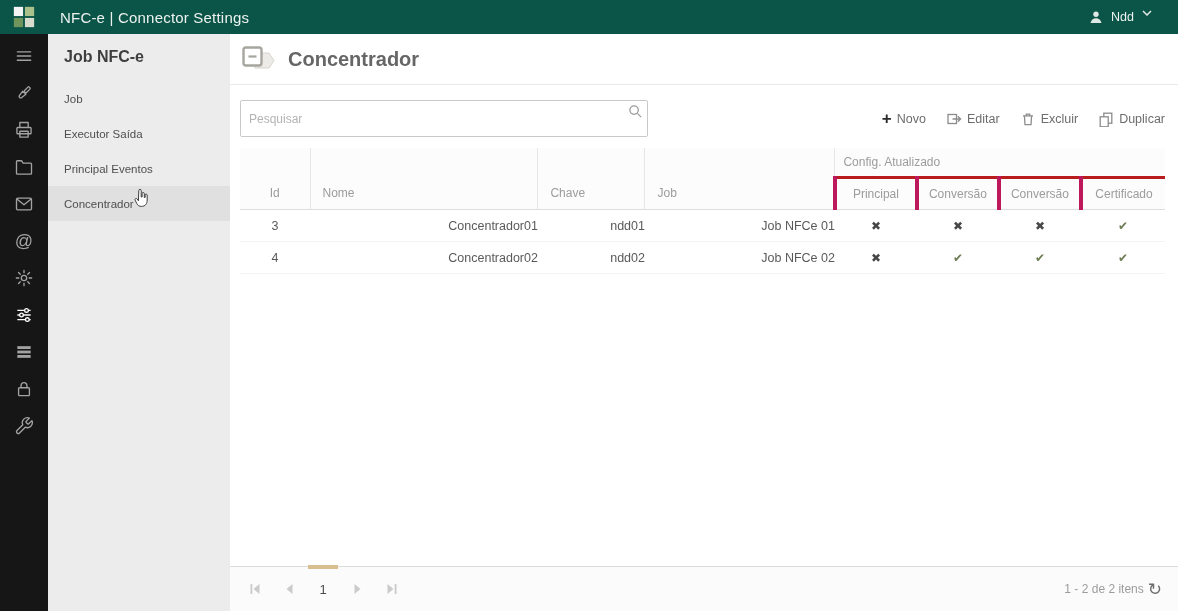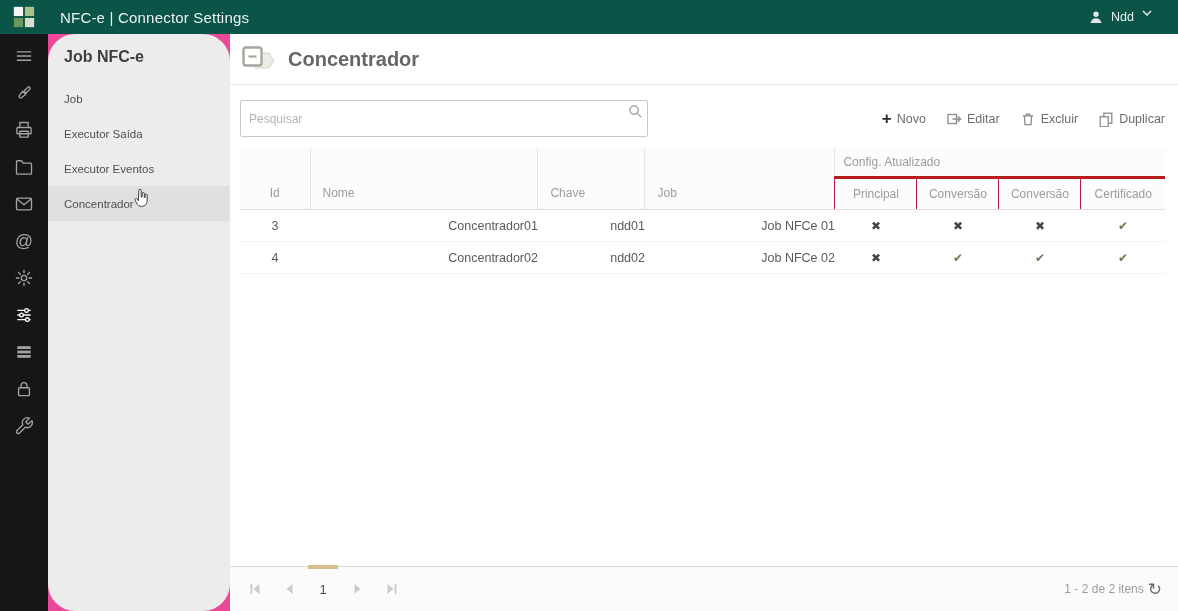--- a/index.html
+++ b/index.html
@@ -1,31 +1,31 @@
 <!DOCTYPE html>
 <html lang="pt"><head>
 <meta charset="utf-8">
 <style>
   html,body{margin:0;padding:0;background:#fff;}
   body{font-family:"Liberation Sans","DejaVu Sans",sans-serif;}
-  .app{position:relative;width:1178px;height:611px;overflow:hidden;background:#ec4899;}
+  .app{position:relative;width:1178px;height:611px;overflow:hidden;background:#fde047;}
 
   
   .topbar{position:absolute;top:0;left:0;right:0;height:34px;background:#0a5448;display:flex;align-items:center;color:#edf2ef;z-index:10;}
   .logo{width:48px;height:34px;display:flex;align-items:center;justify-content:center;cursor:pointer;}
   .topbar-title{font-size:15px;margin-left:12px;letter-spacing:.2px;}
   .user-menu{margin-left:auto;display:flex;align-items:flex-start;gap:8px;padding:0 26px 0 12px;cursor:pointer;font-size:12.5px;}
 
   
   .rail{position:absolute;top:34px;left:0;bottom:0;width:48px;background:#161616;display:flex;flex-direction:column;align-items:center;padding-top:3px;box-sizing:border-box;}
   .rail-item{width:48px;height:37px;display:flex;align-items:center;justify-content:center;cursor:pointer;flex:none;}
   .rail-item .at{font-size:18px;color:#a2a2a2;line-height:1;}
 
   
-  .sidebar{position:absolute;top:34px;left:48px;bottom:0;width:182px;background:#ececec;box-sizing:border-box;border-radius:27px;}
+  .sidebar{position:absolute;top:34px;left:48px;bottom:0;width:182px;background:#ececec;box-sizing:border-box;}
   .sb-title{padding:14px 16px 15px;font-size:16px;font-weight:700;color:#3e3e3e;}
   .sb-item{height:35px;display:flex;align-items:center;padding-left:16px;font-size:11.5px;color:#4f4f4f;cursor:pointer;}
   .sb-item.selected{background:#e0e0e0;}
   .cursor{position:absolute;left:134px;top:189px;z-index:60;pointer-events:none;}
 
   
   .main{position:absolute;top:34px;left:230px;right:0;bottom:0;background:#fff;}
   .page-head{height:50px;border-bottom:1px solid #e9e9e9;display:flex;align-items:center;gap:12px;padding-left:12px;}
   .page-head h1{font-size:20px;color:#666;font-weight:700;margin:0;}
 
@@ -38,21 +38,21 @@
   .tbtn{display:flex;align-items:center;gap:5px;background:none;border:none;font-family:inherit;font-size:12.5px;color:#6d6d6d;cursor:pointer;padding:0;}
   .plus{font-size:17px;font-weight:700;color:#2b2b2b;line-height:.8;}
 
   
   .grid{padding:0 13px 0 10px;}
   table{width:100%;border-collapse:collapse;table-layout:fixed;}
   thead th{font-weight:400;color:#9c9c9c;font-size:12px;text-align:left;background:#fcfcfc;}
   tr.h1 th[rowspan]{vertical-align:bottom;padding:0 0 9px 12px;border-left:1px solid #e6e6e6;border-bottom:1px solid #dedede;}
   tr.h1 th:first-child{border-left:none;text-align:center;padding-left:0;}
   th.group{border-left:1px solid #e6e6e6;border-bottom:3px solid #b91c1c;padding:7px 0 7px 8px;font-weight:400;font-size:12px;color:#9c9c9c;}
-  tr.h2 th{padding:8px 0;text-align:center;border-left:1px solid #be185d;border-bottom:1px solid #dedede;}
+  tr.h2 th{padding:8px 0;text-align:center;border-left:4px solid #be185d;border-bottom:1px solid #dedede;}
   tbody td{height:31px;font-size:12.5px;color:#5a5a5a;padding:0 0 0 12px;border-bottom:1px solid #f3f3f3;text-align:right;}
   td.c-id{text-align:center;padding:0;}
   td.mark{text-align:center;padding:0;font-size:12px;font-family:"DejaVu Sans",sans-serif;}
   td.cross{color:#474747;}
   td.check{color:#6c7d55;}
   tbody tr{cursor:pointer;}
 
   
   .pager{position:absolute;left:0;right:0;bottom:0;height:45px;border-top:1px solid #dcdcdc;background:#fbfbfb;display:flex;align-items:center;box-sizing:border-box;padding:0 16px 0 8px;}
   .pg-btn{width:34px;height:44px;display:flex;align-items:center;justify-content:center;background:none;border:none;cursor:pointer;padding:0;}
@@ -167,21 +167,21 @@
       <svg width="20" height="20" viewBox="0 0 24 24">
         <path d="M14.7 6.3a1 1 0 0 0 0 1.4l1.6 1.6a1 1 0 0 0 1.4 0l3.77-3.77a6 6 0 0 1-7.94 7.94l-6.91 6.91a2.12 2.12 0 0 1-3-3l6.91-6.91a6 6 0 0 1 7.94-7.94l-3.76 3.76z" fill="none" stroke="#a2a2a2" stroke-width="1.6" stroke-linejoin="round"></path>
       </svg>
     </div>
   </nav>
 
   <aside class="sidebar">
     <div class="sb-title">Job NFC-e</div>
     <div class="sb-item">Job</div>
     <div class="sb-item">Executor Saída</div>
-    <div class="sb-item">Executor Eventos</div>
+    <div class="sb-item">Principal Eventos</div>
     <div class="sb-item selected">Concentrador</div>
   </aside>
 
   <div class="cursor">
     <svg width="15" height="19" viewBox="0 0 15 19">
       <path d="M4.8 1.6a1.2 1.2 0 0 1 2.4 0V8h.9V4.6a1.1 1.1 0 0 1 2.2 0V8.4h.9V6.1a1 1 0 0 1 2 0V11c0 3.8-2.1 6.4-5.6 6.4-2.4 0-3.8-.9-4.8-2.9l-1.7-3.4a1.15 1.15 0 0 1 1.95-1.2l1.35 1.9z" fill="#ffffff" stroke="#3f3f3f" stroke-width="1"></path>
     </svg>
   </div>
 
   <main class="main">

